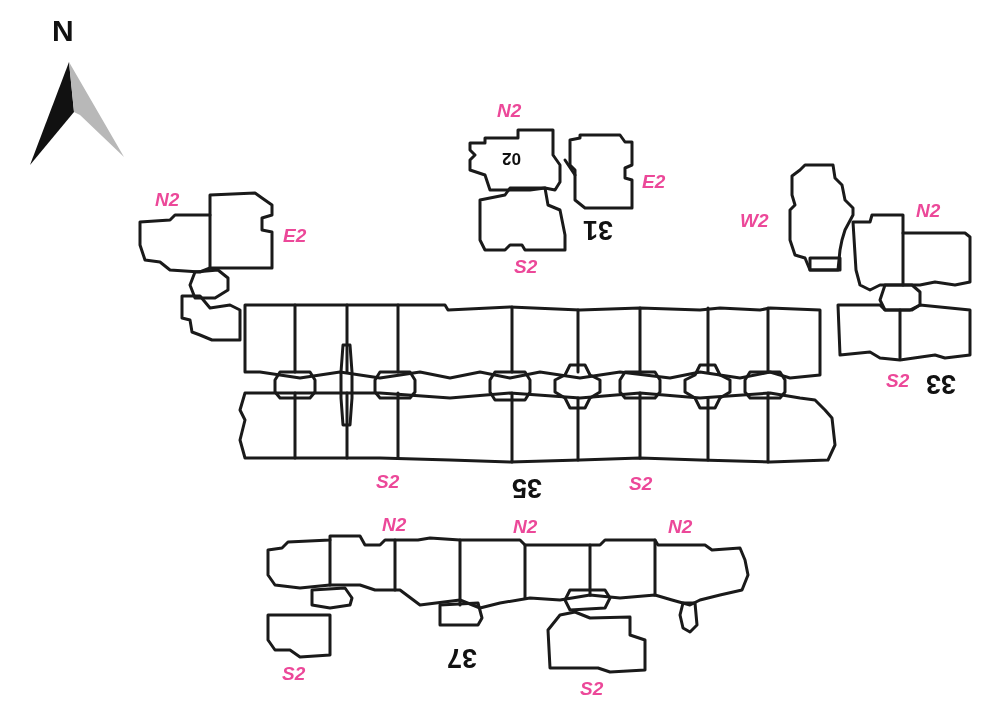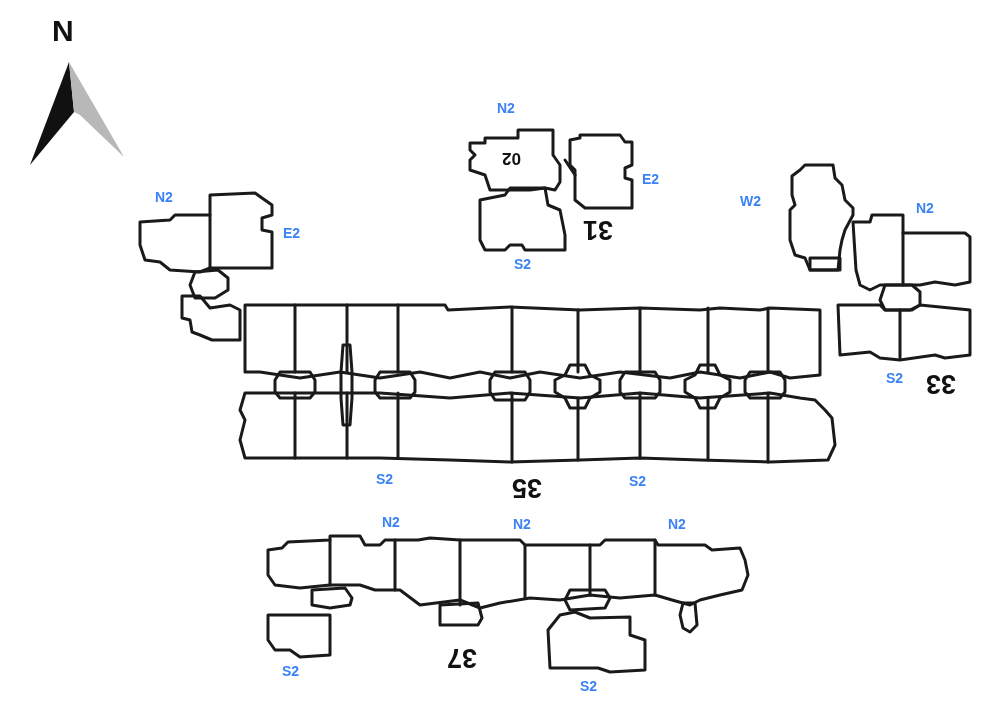--- a/index.html
+++ b/index.html
@@ -1,19 +1,19 @@
 <!DOCTYPE html>
 <html><head>
   <meta charset="utf-8">
   <style>
     html, body { margin: 0; padding: 0; background: #ffffff; }
     body { width: 1000px; height: 713px; position: relative; overflow: hidden; font-family: "Liberation Sans", sans-serif; }
     #map { position: absolute; left: 0; top: 0; width: 1000px; height: 713px; }
     .bld path, .bld polyline, .bld line { fill: none; stroke: #1a1a1a; stroke-width: 3; stroke-linejoin: round; stroke-linecap: round; }
-    .lbl { position: absolute; color: #3b82f6; font-weight: bold; font-size: 14px; line-height: 1; white-space: nowrap; }
+    .lbl { position: absolute; color: #ec4899; font-weight: bold; font-size: 19px; line-height: 1; white-space: nowrap; font-style: italic; }
     .num { position: absolute; color: #111111; font-weight: bold; font-size: 27px; line-height: 1; transform: rotate(180deg); white-space: nowrap; }
     .num.small { font-size: 17px; }
     .north { position: absolute; left: 52px; top: 16px; font-size: 30px; font-weight: bold; color: #111; line-height: 1; }
   </style>
 </head>
 <body>
 
 <div>
 
   <div class="north">N</div>
@@ -98,21 +98,21 @@
   <div class="num" style="left:583px;top:216px;">31</div>
   <div class="num" style="left:926px;top:370px;">33</div>
   <div class="num" style="left:512px;top:474px;">35</div>
   <div class="num" style="left:447px;top:644px;">37</div>
 
   <div class="lbl" style="left:497px;top:101px;">N2</div>
 
   <div class="lbl" style="left:642px;top:172px;">E2</div>
   <div class="lbl" style="left:514px;top:257px;">S2</div>
 
-  <div class="lbl" style="left:740px;top:194px;">W2</div>
+  <div class="lbl" style="left:740px;top:211px;">W2</div>
   <div class="lbl" style="left:916px;top:201px;">N2</div>
   <div class="lbl" style="left:886px;top:371px;">S2</div>
 
   <div class="lbl" style="left:155px;top:190px;">N2</div>
   <div class="lbl" style="left:283px;top:226px;">E2</div>
   <div class="lbl" style="left:376px;top:472px;">S2</div>
   <div class="lbl" style="left:629px;top:474px;">S2</div>
 
   <div class="lbl" style="left:382px;top:515px;">N2</div>
   <div class="lbl" style="left:513px;top:517px;">N2</div>

